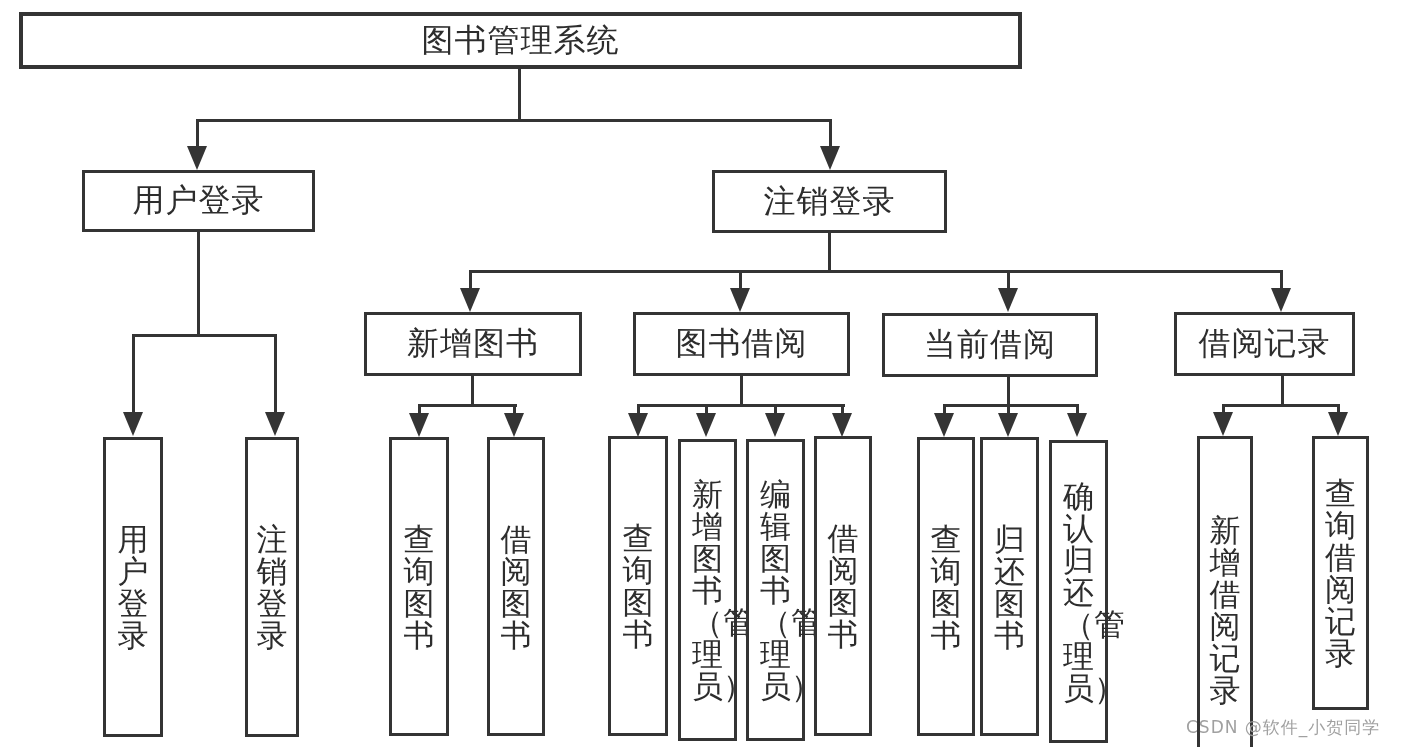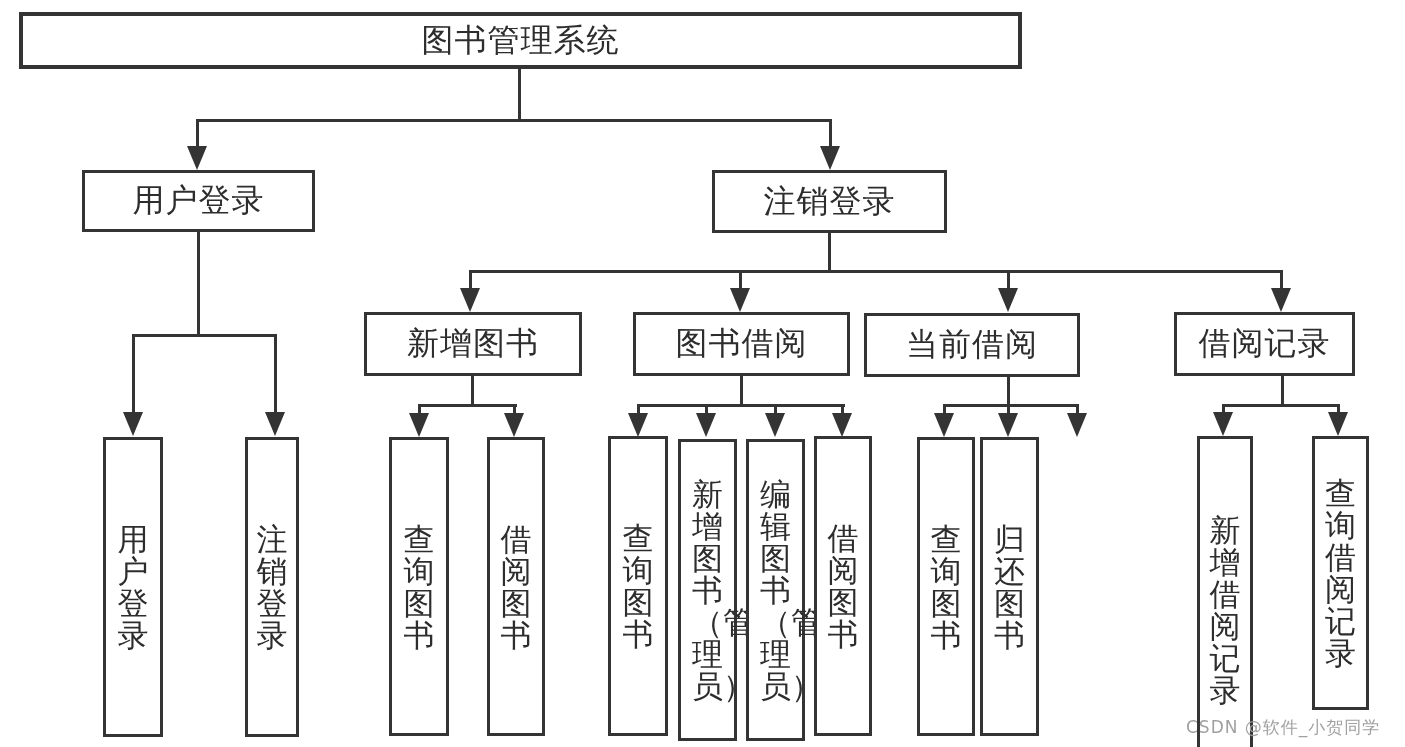--- a/index.html
+++ b/index.html
@@ -108,21 +108,21 @@
   </div>
 
   <div class="box hdr" style="left:364px;top:312px;width:218px;height:64px;">
     <span class="label">新增图书</span>
   </div>
 
   <div class="box hdr" style="left:633px;top:312px;width:217px;height:64px;">
     <span class="label">图书借阅</span>
   </div>
 
-  <div class="box hdr" style="left:864px;top:313px;width:216px;height:64px;">
+  <div class="box hdr" style="left:882px;top:313px;width:216px;height:64px;">
     <span class="label">当前借阅</span>
   </div>
 
   <div class="box hdr" style="left:1174px;top:312px;width:181px;height:64px;">
     <span class="label">借阅记录</span>
   </div>
 
   <div class="box leaf" style="left:103px;top:437px;width:60px;height:300px;">
     <span class="label">用户登录</span>
   </div>
@@ -149,20 +149,23 @@
   <div class="box leaf" style="left:814px;top:436px;width:58px;height:300px;">
     <span class="label">借阅图书</span>
   </div>
 
   <div class="box leaf" style="left:917px;top:437px;width:58px;height:299px;">
     <span class="label">查询图书</span>
   </div>
   <div class="box leaf" style="left:980px;top:437px;width:59px;height:299px;">
     <span class="label">归还图书</span>
   </div>
+  <div class="box leaf" style="left:1049px;top:440px;width:59px;height:303px;">
+    <span class="label">确认归还（管理员）</span>
+  </div>
 
   <div class="box leaf" style="left:1197px;top:436px;width:56px;height:348px;">
     <span class="label">新增借阅记录</span>
   </div>
   <div class="box leaf" style="left:1312px;top:436px;width:57px;height:274px;">
     <span class="label">查询借阅记录</span>
   </div>
 
   <div class="watermark">CSDN @软件_小贺同学</div>
 

